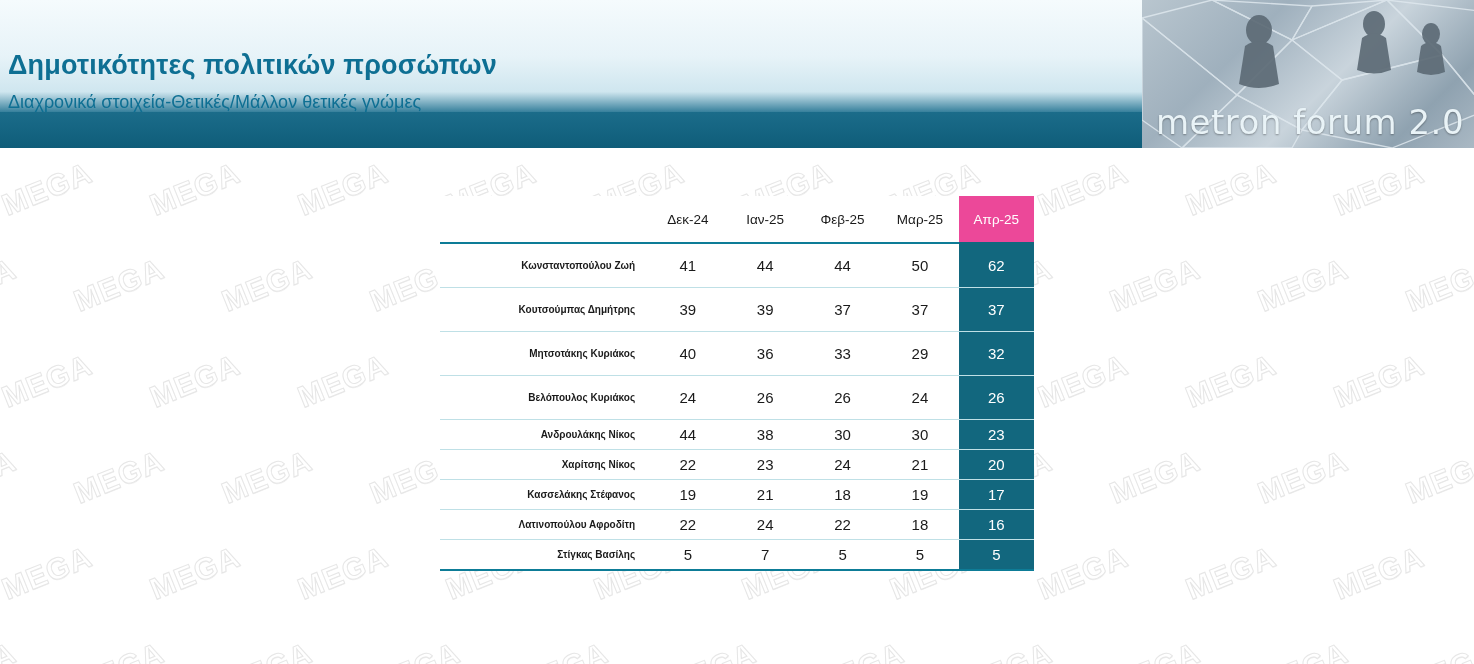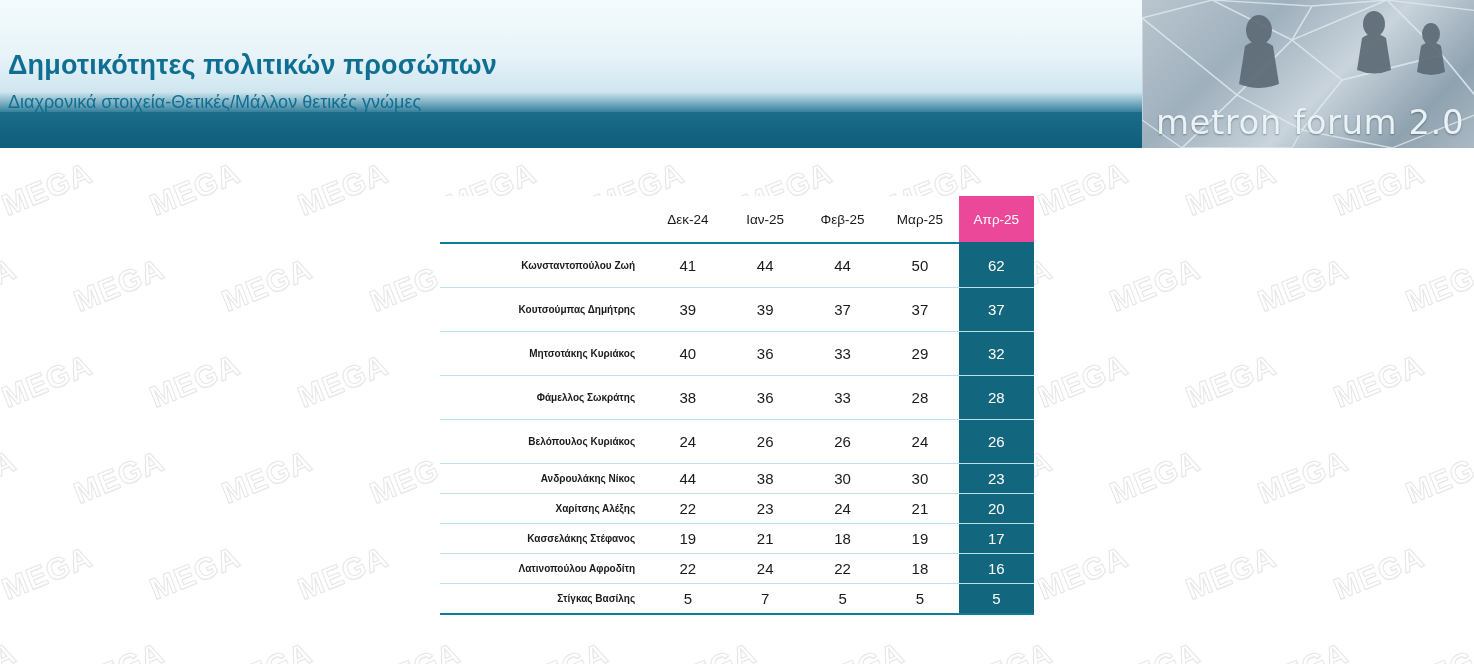--- a/index.html
+++ b/index.html
@@ -273,45 +273,37 @@
       </tr>
       <tr class="big">
         <td class="name">Μητσοτάκης Κυριάκος</td>
         <td class="val">40</td>
         <td class="val">36</td>
         <td class="val">33</td>
         <td class="val">29</td>
         <td class="hl">32</td>
       </tr>
       <tr class="big">
-        <td class="name">Φάμελλος Σωκράτης</td>
-        <td class="val">38</td>
-        <td class="val">36</td>
-        <td class="val">33</td>
-        <td class="val">28</td>
-        <td class="hl">28</td>
-      </tr>
-      <tr class="big">
         <td class="name">Βελόπουλος Κυριάκος</td>
         <td class="val">24</td>
         <td class="val">26</td>
         <td class="val">26</td>
         <td class="val">24</td>
         <td class="hl">26</td>
       </tr>
       <tr class="small">
         <td class="name">Ανδρουλάκης Νίκος</td>
         <td class="val">44</td>
         <td class="val">38</td>
         <td class="val">30</td>
         <td class="val">30</td>
         <td class="hl">23</td>
       </tr>
       <tr class="small">
-        <td class="name">Χαρίτσης Αλέξης</td>
+        <td class="name">Χαρίτσης Νίκος</td>
         <td class="val">22</td>
         <td class="val">23</td>
         <td class="val">24</td>
         <td class="val">21</td>
         <td class="hl">20</td>
       </tr>
       <tr class="small">
         <td class="name">Κασσελάκης Στέφανος</td>
         <td class="val">19</td>
         <td class="val">21</td>

